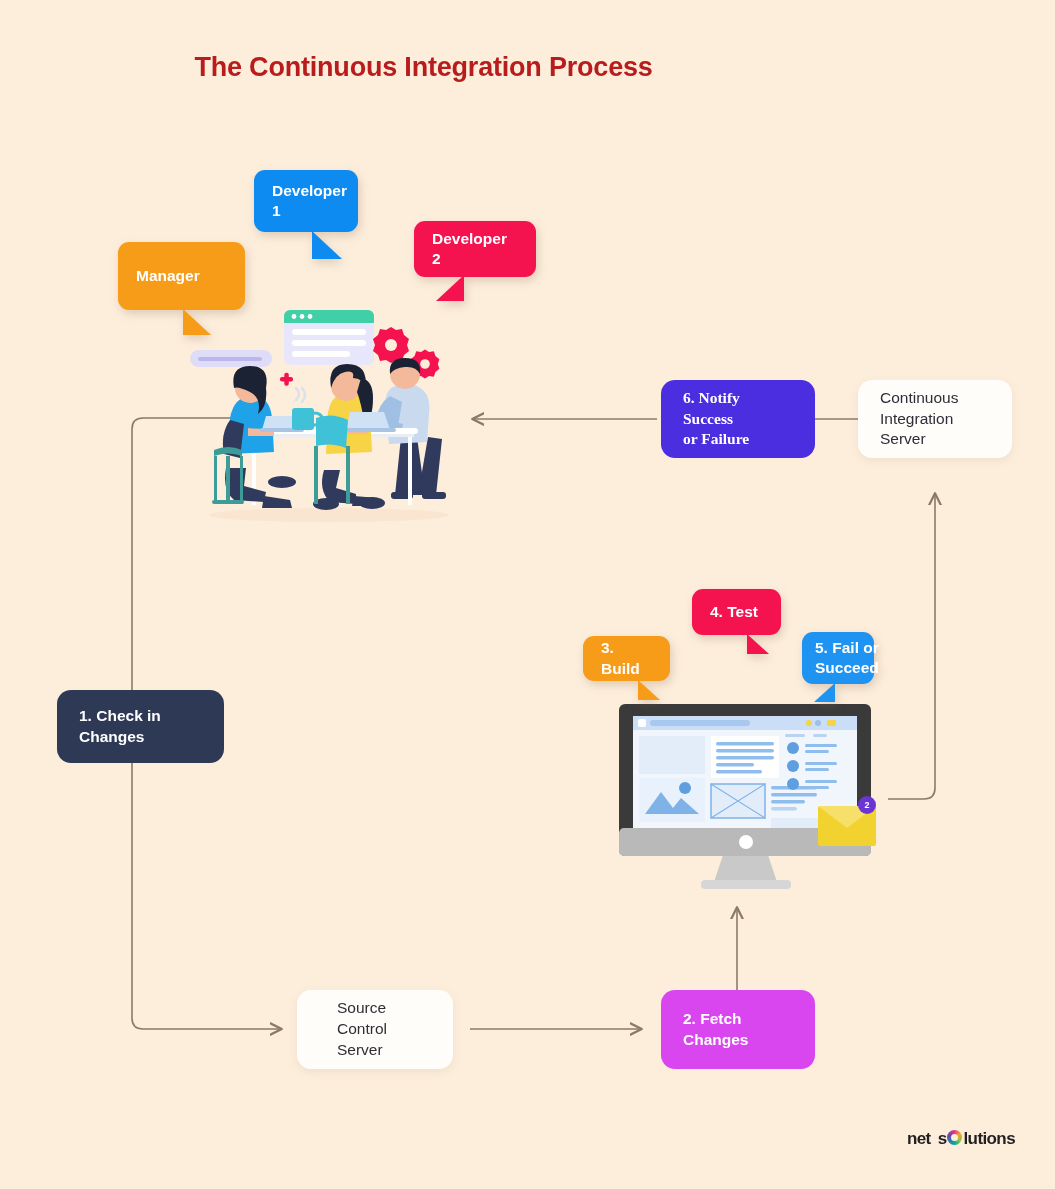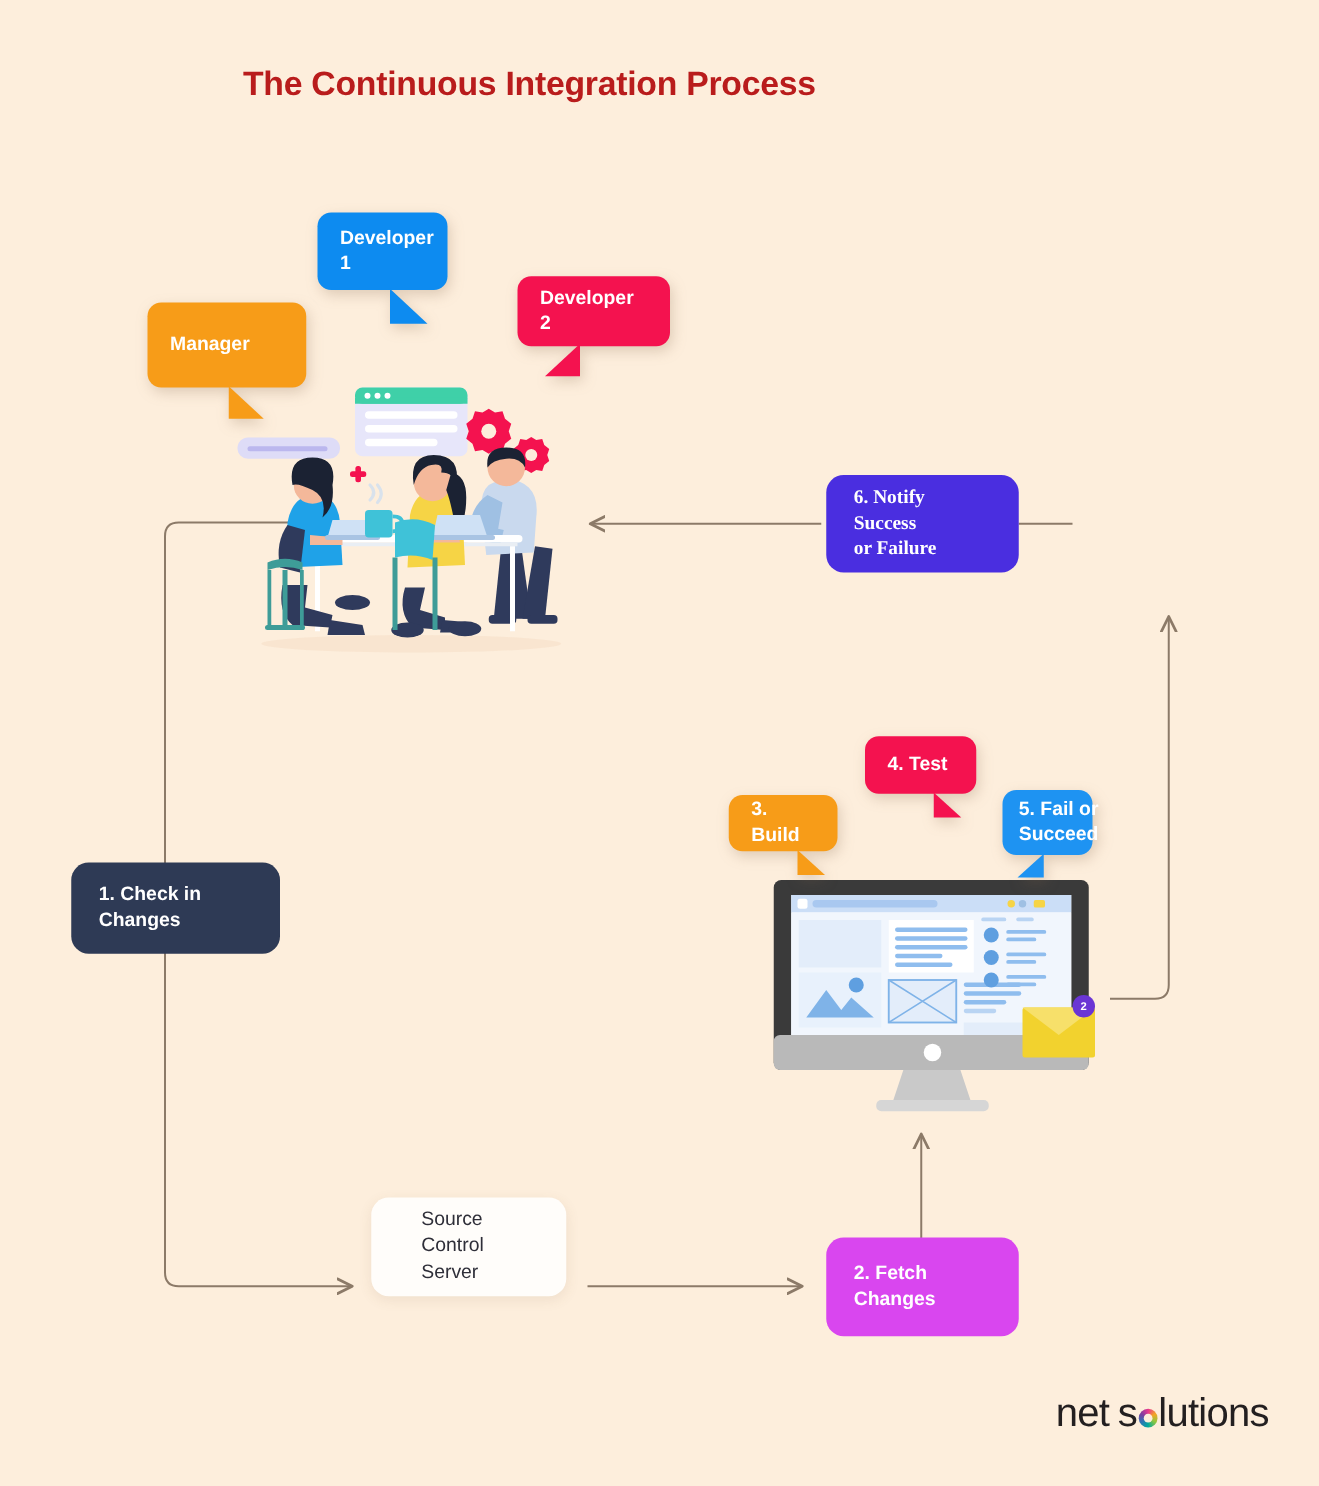--- a/index.html
+++ b/index.html
@@ -71,21 +71,21 @@
   .b-blue2{background:#1E93F2;color:#1E93F2;}
 
   
   #connectors{position:absolute;left:0;top:0;width:1055px;height:1189px;
     pointer-events:none;}
 
   
   #logo{
     position:absolute;right:40px;bottom:40px;
     display:flex;align-items:baseline;
-    font-size:32px;font-weight:400;color:#231F20;letter-spacing:-0.6px;
+    font-size:17px;font-weight:700;color:#231F20;letter-spacing:-0.6px;
   }
   .logo-o{
     display:inline-block;width:15px;height:15px;border-radius:50%;
     margin:0 1px;position:relative;top:1px;
     background:conic-gradient(#E8368F,#F5A623,#8DC63F,#00A99D,#2E74B5,#7B3FA0,#E8368F);
   }
   .logo-o::after{
     content:"";position:absolute;inset:4px;border-radius:50%;background:#FDEEDC;
   }
 </style>
@@ -303,27 +303,31 @@
     <span>5. Fail or
 Succeed</span>
     <i class="tail tail-dl" style="left:12px;bottom:-18px;border-width:0 0 19px 21px;"></i>
   </div>
 
   <div class="node purple" style="left:661px;top:380px;width:154px;height:78px;">
     <span>6. Notify Success
 or Failure</span>
   </div>
 
+  <div class="node white" style="left:858px;top:380px;width:154px;height:78px;">
+    <span>Continuous
+Integration Server</span>
+  </div>
 
   <div class="node navy" style="left:57px;top:690px;width:167px;height:73px;">
     <span>1. Check in
 Changes</span>
   </div>
 
-  <div class="node white" style="left:297px;top:958px;width:156px;height:79px;padding-left:40px;">
+  <div class="node white" style="left:297px;top:990px;width:156px;height:79px;padding-left:40px;">
     <span>Source
 Control Server</span>
   </div>
 
   <div class="node green" style="left:661px;top:990px;width:154px;height:79px;">
     <span>2. Fetch
 Changes</span>
   </div>
 
   <div id="logo">

